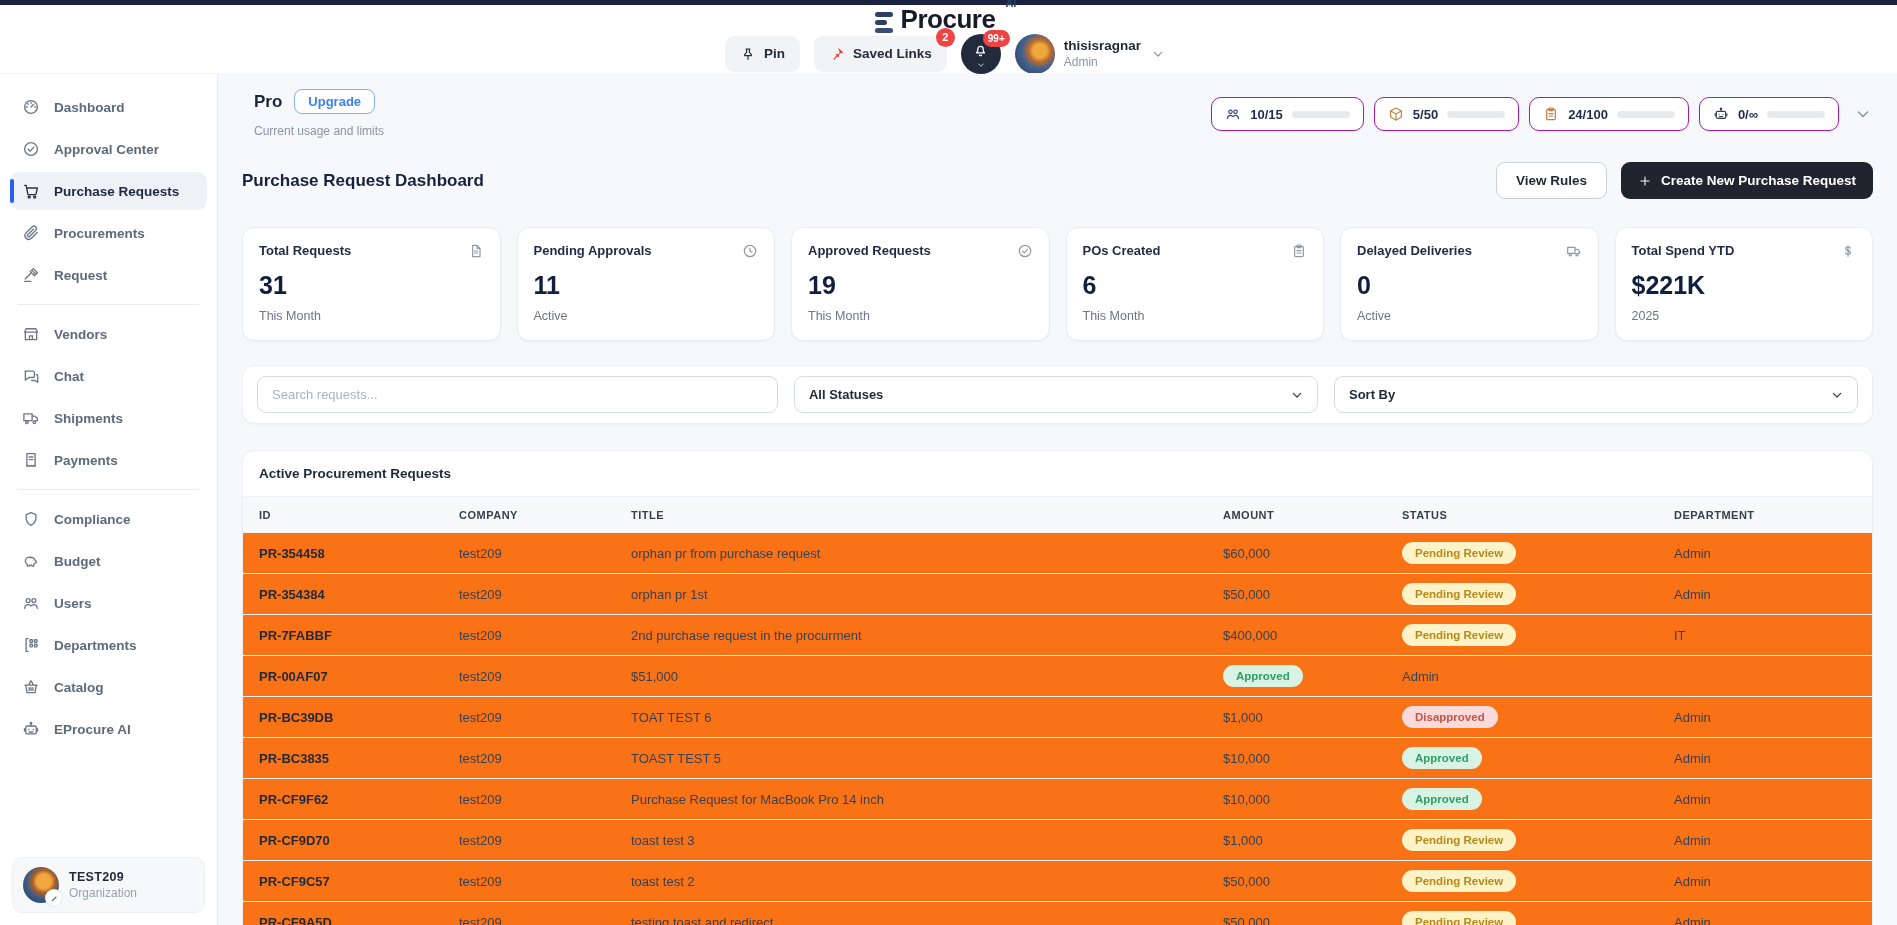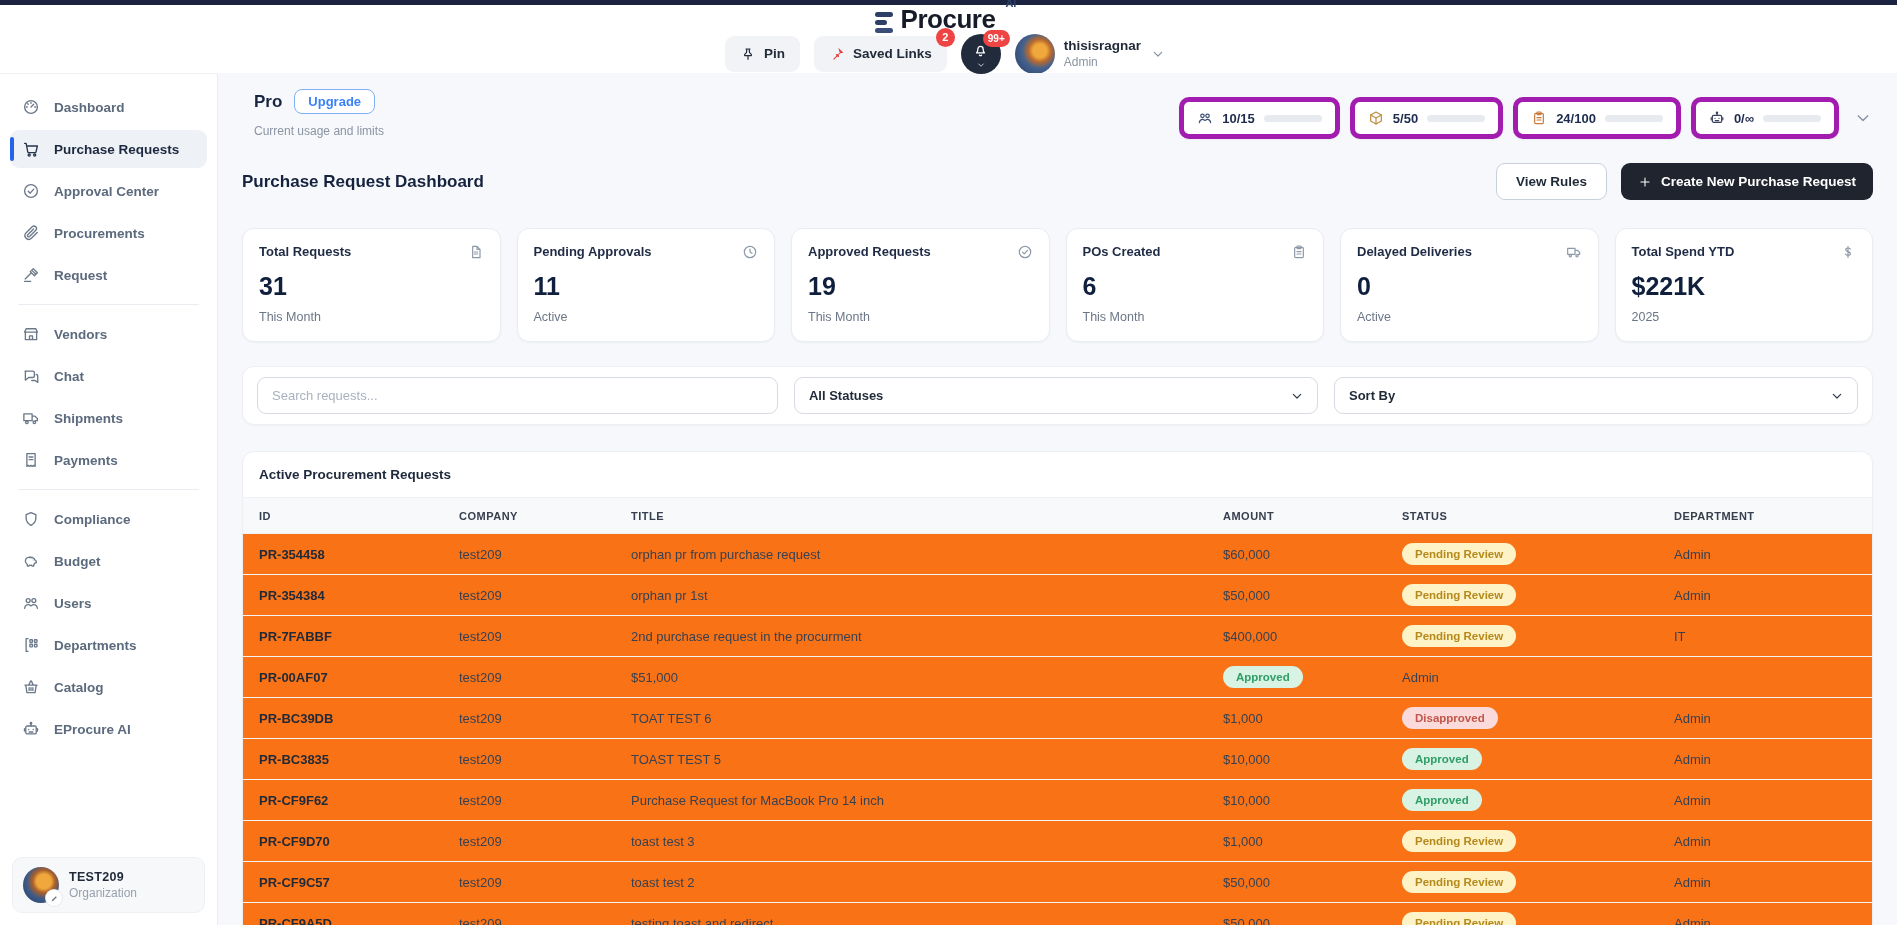--- a/index.html
+++ b/index.html
@@ -54,21 +54,21 @@
 
   
   .main { flex:1; background:#f7f8fb; padding:0 24px; overflow:hidden; }
   .plan-row { display:flex; justify-content:space-between; align-items:flex-start; padding-top:16px; }
   .plan-left { padding-left:12px; }
   .plan-line { display:flex; align-items:center; gap:12px; }
   .plan-tier { font-size:17px; font-weight:800; color:#18253f; }
   .upgrade-pill { font-family:inherit; font-size:13px; font-weight:700; color:#3b82f6; background:#fff; border:1.5px solid #7fb0f5; border-radius:8px; padding:4px 13px; cursor:pointer; }
   .plan-sub { font-size:12px; color:#8b94a3; margin-top:10px; }
   .usage-row { display:flex; align-items:center; gap:10px; margin-top:8px; }
-  .usage-pill { display:flex; align-items:center; gap:9px; background:#fff; border:5px solid #a21caf; border-radius:10px; padding:8px 13px; box-shadow:0 1px 2px rgba(16,24,40,.05); cursor:pointer; }
+  .usage-pill { display:flex; align-items:center; gap:9px; background:#fff; border:1px solid #a21caf; border-radius:10px; padding:8px 13px; box-shadow:0 1px 2px rgba(16,24,40,.05); cursor:pointer; }
   .usage-pill .ic { width:16px; height:16px; }
   .usage-label { font-size:13px; font-weight:800; color:#1d2b4f; white-space:nowrap; }
   .usage-bar { width:58px; height:7px; border-radius:4px; background:#e7eaee; overflow:hidden; }
   .usage-fill { height:100%; border-radius:4px; background:#25c379; }
   .usage-collapse { width:20px; height:20px; color:#8a94a3; cursor:pointer; margin-left:4px; }
 
   .title-row { display:flex; justify-content:space-between; align-items:center; margin-top:24px; }
   .page-title { font-size:17px; font-weight:800; color:#16233f; }
   .title-actions { display:flex; align-items:center; gap:14px; }
   .btn-outline { font-family:inherit; font-size:13.5px; font-weight:700; color:#1f2937; background:#fff; border:1.5px solid #c9d0da; border-radius:9px; padding:10px 19px; cursor:pointer; }
@@ -154,34 +154,34 @@
   <div class="layout">
     <div class="sidebar">
       <div class="nav" id="nav">
           <div class="side-item">
     <span class="ic"><svg viewBox="0 0 24 24" width="100%" height="100%" fill="none" stroke="currentColor" stroke-width="1.8" stroke-linecap="round" stroke-linejoin="round">
                 <circle cx="12" cy="12" r="8.5"></circle>
                 <path d="M12 12l3.6-3.6M12 5.8v1.2M5.8 12H7M17 12h1.2M7.6 7.6l.8.8"></path>
               </svg></span>
     <span>Dashboard</span>
   </div>
+          <div class="side-item">
+    <span class="ic"><svg viewBox="0 0 24 24" width="100%" height="100%" fill="none" stroke="currentColor" stroke-width="1.8" stroke-linecap="round" stroke-linejoin="round">
+                <circle cx="12" cy="12" r="8.5"></circle>
+                <path d="M8.3 12.3l2.6 2.6 4.8-5.4"></path>
+              </svg></span>
+    <span>Approval Center</span>
+  </div>
           <div class="side-item active">
     <span class="ic"><svg viewBox="0 0 24 24" width="100%" height="100%" fill="none" stroke="currentColor" stroke-width="1.8" stroke-linecap="round" stroke-linejoin="round">
                 <path d="M3.5 4.5h2l2.2 11.3a1.2 1.2 0 0 0 1.2 1h8.6a1.2 1.2 0 0 0 1.2-1L20.5 8H6.4"></path>
                 <circle cx="9.6" cy="20" r="1.4"></circle>
                 <circle cx="16.9" cy="20" r="1.4"></circle>
               </svg></span>
     <span>Purchase Requests</span>
-  </div>
-          <div class="side-item">
-    <span class="ic"><svg viewBox="0 0 24 24" width="100%" height="100%" fill="none" stroke="currentColor" stroke-width="1.8" stroke-linecap="round" stroke-linejoin="round">
-                <circle cx="12" cy="12" r="8.5"></circle>
-                <path d="M8.3 12.3l2.6 2.6 4.8-5.4"></path>
-              </svg></span>
-    <span>Approval Center</span>
   </div>
           <div class="side-item">
     <span class="ic"><svg viewBox="0 0 24 24" width="100%" height="100%" fill="none" stroke="currentColor" stroke-width="1.8" stroke-linecap="round" stroke-linejoin="round">
                 <path d="M20.3 11.3l-7.8 7.8a5.1 5.1 0 0 1-7.2-7.2l8.3-8.3a3.4 3.4 0 0 1 4.8 4.8l-8.3 8.3a1.7 1.7 0 0 1-2.4-2.4l7.7-7.7"></path>
               </svg></span>
     <span>Procurements</span>
   </div>
           <div class="side-item">
     <span class="ic"><svg viewBox="0 0 24 24" width="100%" height="100%" fill="none" stroke="currentColor" stroke-width="1.8" stroke-linecap="round" stroke-linejoin="round">
                 <path d="M13 5.5l5.5 5.5M11 7.5l4-4 5.5 5.5-4 4zM12.5 9l-8.2 8.2M3.5 20.5h8"></path>

